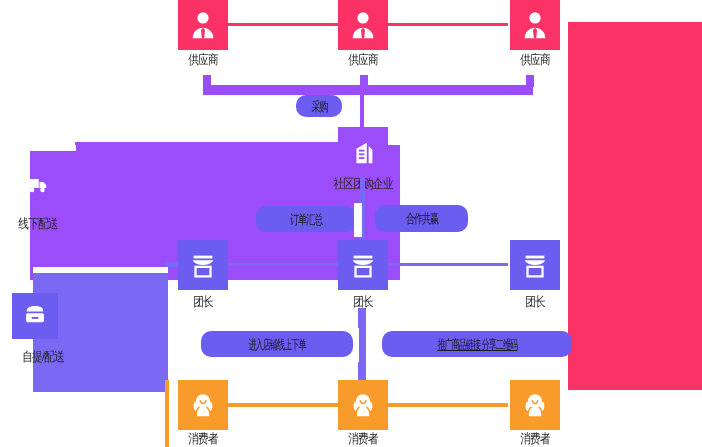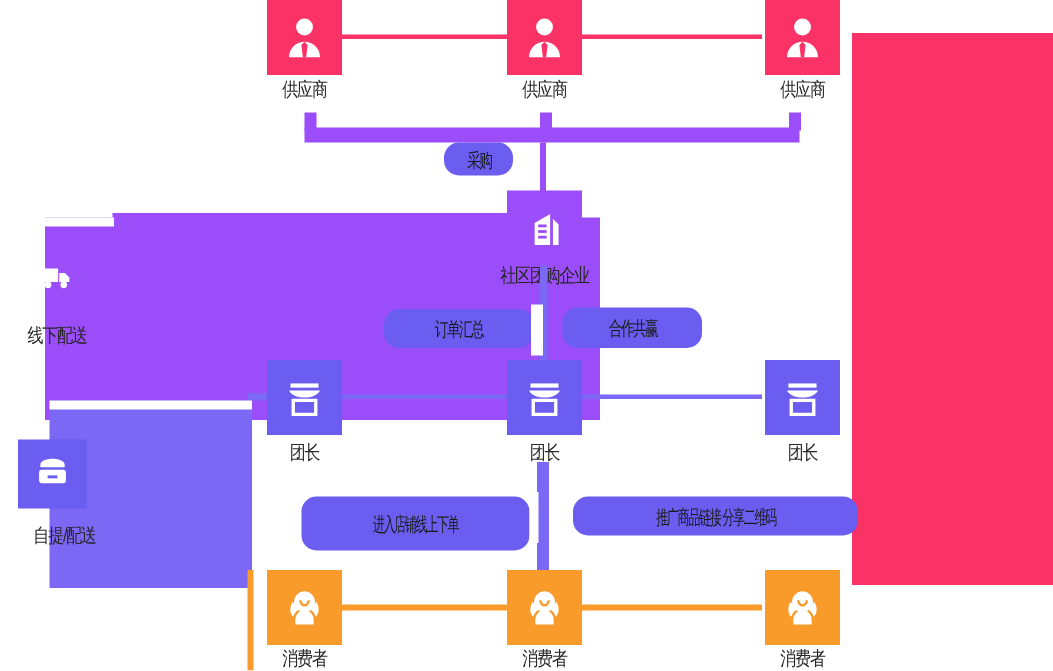--- a/index.html
+++ b/index.html
@@ -209,24 +209,24 @@
         <path d="M6 11c0-3 4.5-5 10-5s10 2 10 5v2H6z" fill="#ffffff"></path>
         <rect x="5" y="15" width="22" height="11" rx="2" fill="#ffffff"></rect>
         <rect x="12" y="19.6" width="8" height="2.4" fill="#6b5df0"></rect>
       </svg>
     </span>
   </div>
   <div class="caption" style="left:-12px;top:349px;width:110px;">自提/配送</div>
 
   <div class="line line-indigo" style="left:358px;top:308px;width:8px;height:72px;"></div>
 
-  <div class="pill wide" style="left:201px;top:331px;width:152px;height:36px;">
+  <div class="pill wide" style="left:201px;top:331px;width:152px;height:26px;">
     <span>进入店铺线上下单</span>
   </div>
-  <div class="pill wide" style="left:382px;top:331px;width:190px;height:26px;">
+  <div class="pill wide" style="left:382px;top:331px;width:190px;height:26px;text-decoration:underline;">
     <span>推广商品链接 分享二维码</span>
   </div>
   <div class="line line-white" style="left:353px;top:328px;width:6px;height:34px;"></div>
 
   <div class="line line-orange" style="left:228px;top:403px;width:110px;height:4px;"></div>
   <div class="line line-orange" style="left:388px;top:403px;width:120px;height:4px;"></div>
   <div class="line line-orange" style="left:165px;top:380px;width:4px;height:67px;"></div>
 
   <div class="node consumer" style="left:178px;top:380px;">
     <span>

